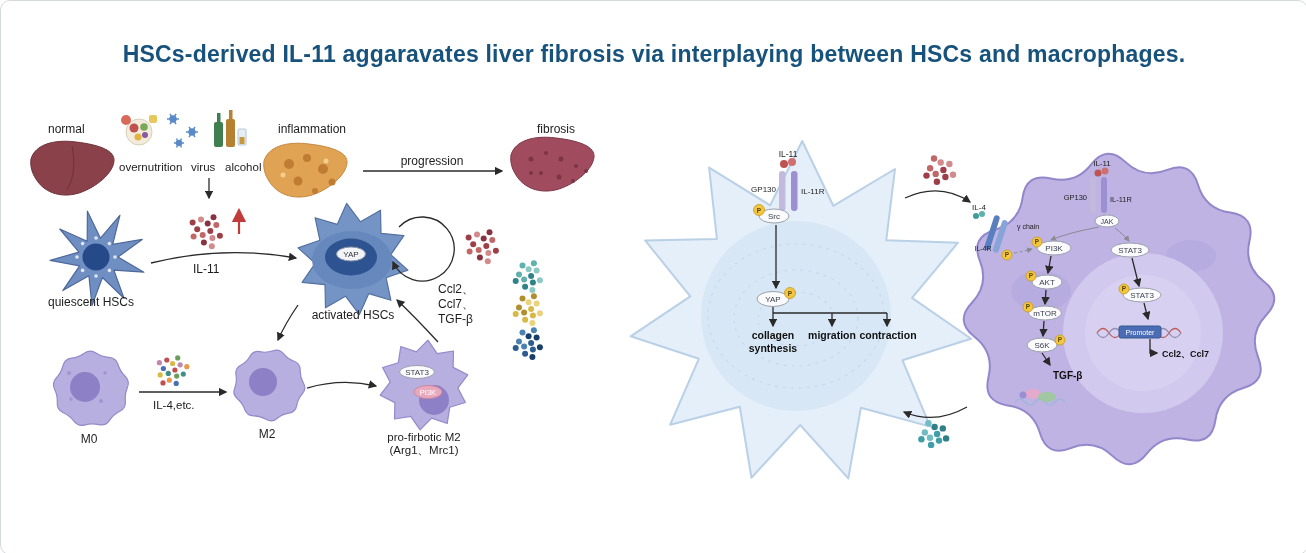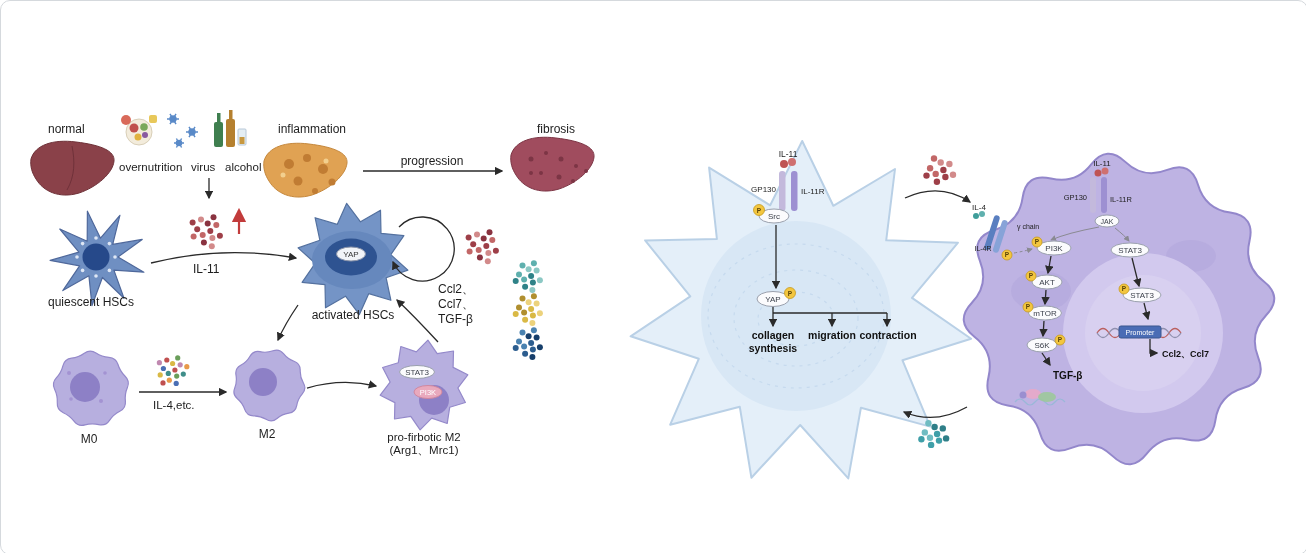--- a/index.html
+++ b/index.html
@@ -24,20 +24,21 @@
   .ahsc{fill:#7494c6;stroke:#54719f;stroke-width:1.2;stroke-linejoin:round;}
   .mcell{fill:#b7afdf;stroke:#9489ca;stroke-width:1.2;stroke-linejoin:round;}
   .bigHsc{fill:#e4eff9;stroke:#b9d0e6;stroke-width:2;stroke-linejoin:round;}
   .bigMac{fill:#beb3e3;stroke:#9387cb;stroke-width:2;stroke-linejoin:round;}
   .er{fill:none;stroke:#c6daee;stroke-width:1.2;stroke-dasharray:3,5;}
 </style>
 </head>
 <body>
 
 <div class="page">
+  <h1 class="title">HSCs-derived IL-11 aggaravates liver fibrosis via interplaying between HSCs and macrophages.</h1>
 
   <svg class="art" width="1306" height="460" viewBox="0 93 1306 460">
     <defs>
       <marker id="ah" viewBox="0 0 10 10" refX="8.5" refY="5" markerWidth="6.5" markerHeight="6.5" orient="auto">
         <path d="M0,0L10,5L0,10Z" fill="#2a2a2a"></path>
       </marker>
       <marker id="ahr" viewBox="0 0 10 10" refX="8.5" refY="5" markerWidth="6.5" markerHeight="6.5" orient="auto">
         <path d="M0,0L10,5L0,10Z" fill="#c23b3b"></path>
       </marker>
       <marker id="ahg" viewBox="0 0 10 10" refX="8.5" refY="5" markerWidth="6" markerHeight="6" orient="auto">

